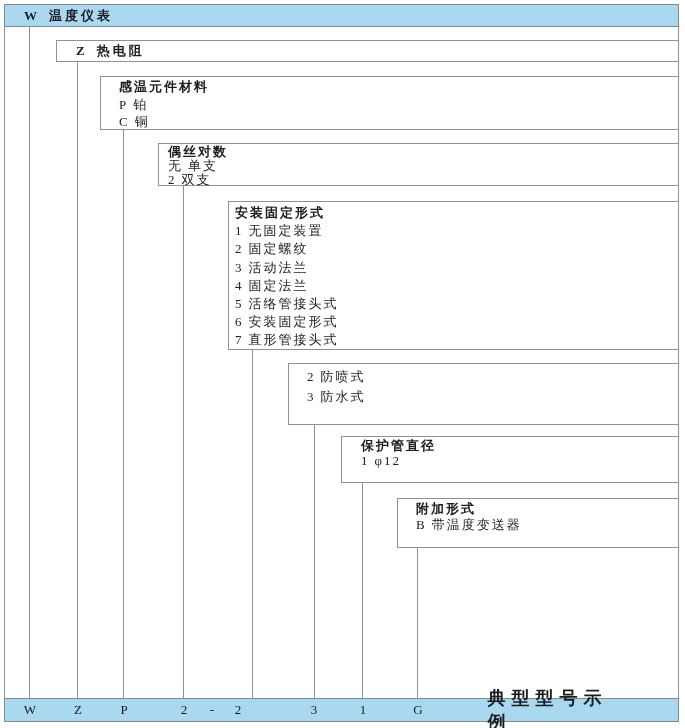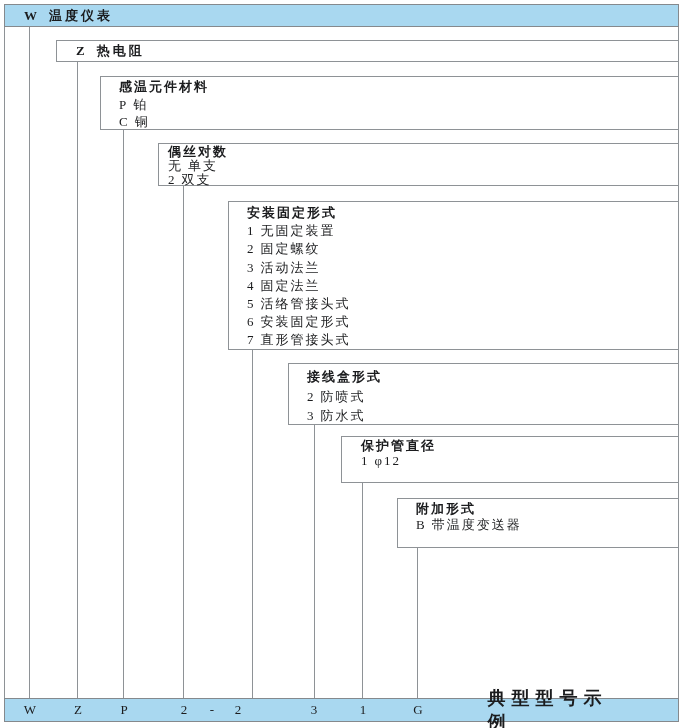--- a/index.html
+++ b/index.html
@@ -38,21 +38,21 @@
     position:absolute;top:0;height:100%;display:flex;align-items:center;
     transform:translateX(-50%);font-weight:bold;letter-spacing:6px;font-size:18px;
   }
   
   #topbar{left:4px;top:4px;width:675px;height:23px;}
   #box2{left:56px;top:40px;width:623px;height:22px;display:flex;align-items:center;}
   #box2 .code{margin-left:19px;}
   #box2 .lbl{margin-left:12px;font-weight:bold;letter-spacing:3px;}
   #box3{left:100px;top:76px;width:579px;height:54px;padding:1px 5px 0 18px;line-height:17.6px;}
   #box4{left:158px;top:143px;width:521px;height:43px;padding:1px 0 0 9px;line-height:13.8px;}
-  #box5{left:228px;top:201px;width:451px;height:149px;padding:2px 0 0 18px;line-height:18.2px;}
+  #box5{left:228px;top:201px;width:451px;height:149px;padding:2px 0 0 6px;line-height:18.2px;}
   #box6{left:288px;top:363px;width:391px;height:62px;padding:3px 0 0 18px;line-height:19.5px;}
   #box7{left:341px;top:436px;width:338px;height:47px;padding:1px 0 0 19px;line-height:15.2px;}
   #box8{left:397px;top:498px;width:282px;height:50px;padding:2px 7px 0 18px;line-height:16.2px;}
   #bottombar{left:4px;top:698px;width:675px;height:24px;}
 </style>
 </head>
 <body>
 
 <div class="diagram">
 
@@ -95,21 +95,20 @@
     <div class="row"><span class="code">1</span><span class="lbl">无固定装置</span></div>
     <div class="row"><span class="code">2</span><span class="lbl">固定螺纹</span></div>
     <div class="row"><span class="code">3</span><span class="lbl">活动法兰</span></div>
     <div class="row"><span class="code">4</span><span class="lbl">固定法兰</span></div>
     <div class="row"><span class="code">5</span><span class="lbl">活络管接头式</span></div>
     <div class="row"><span class="code">6</span><span class="lbl">安装固定形式</span></div>
     <div class="row"><span class="code">7</span><span class="lbl">直形管接头式</span></div>
   </div>
 
   <div class="lvlbox" id="box6">
-    <div class="box-title">接线盒形式</div>
     <div class="row"><span class="code">2</span><span class="lbl">防喷式</span></div>
     <div class="row"><span class="code">3</span><span class="lbl">防水式</span></div>
   </div>
 
   <div class="lvlbox" id="box7">
     <div class="box-title">保护管直径</div>
     <div class="row"><span class="code">1</span><span class="lbl">φ12</span></div>
   </div>
 
   <div class="lvlbox" id="box8">

